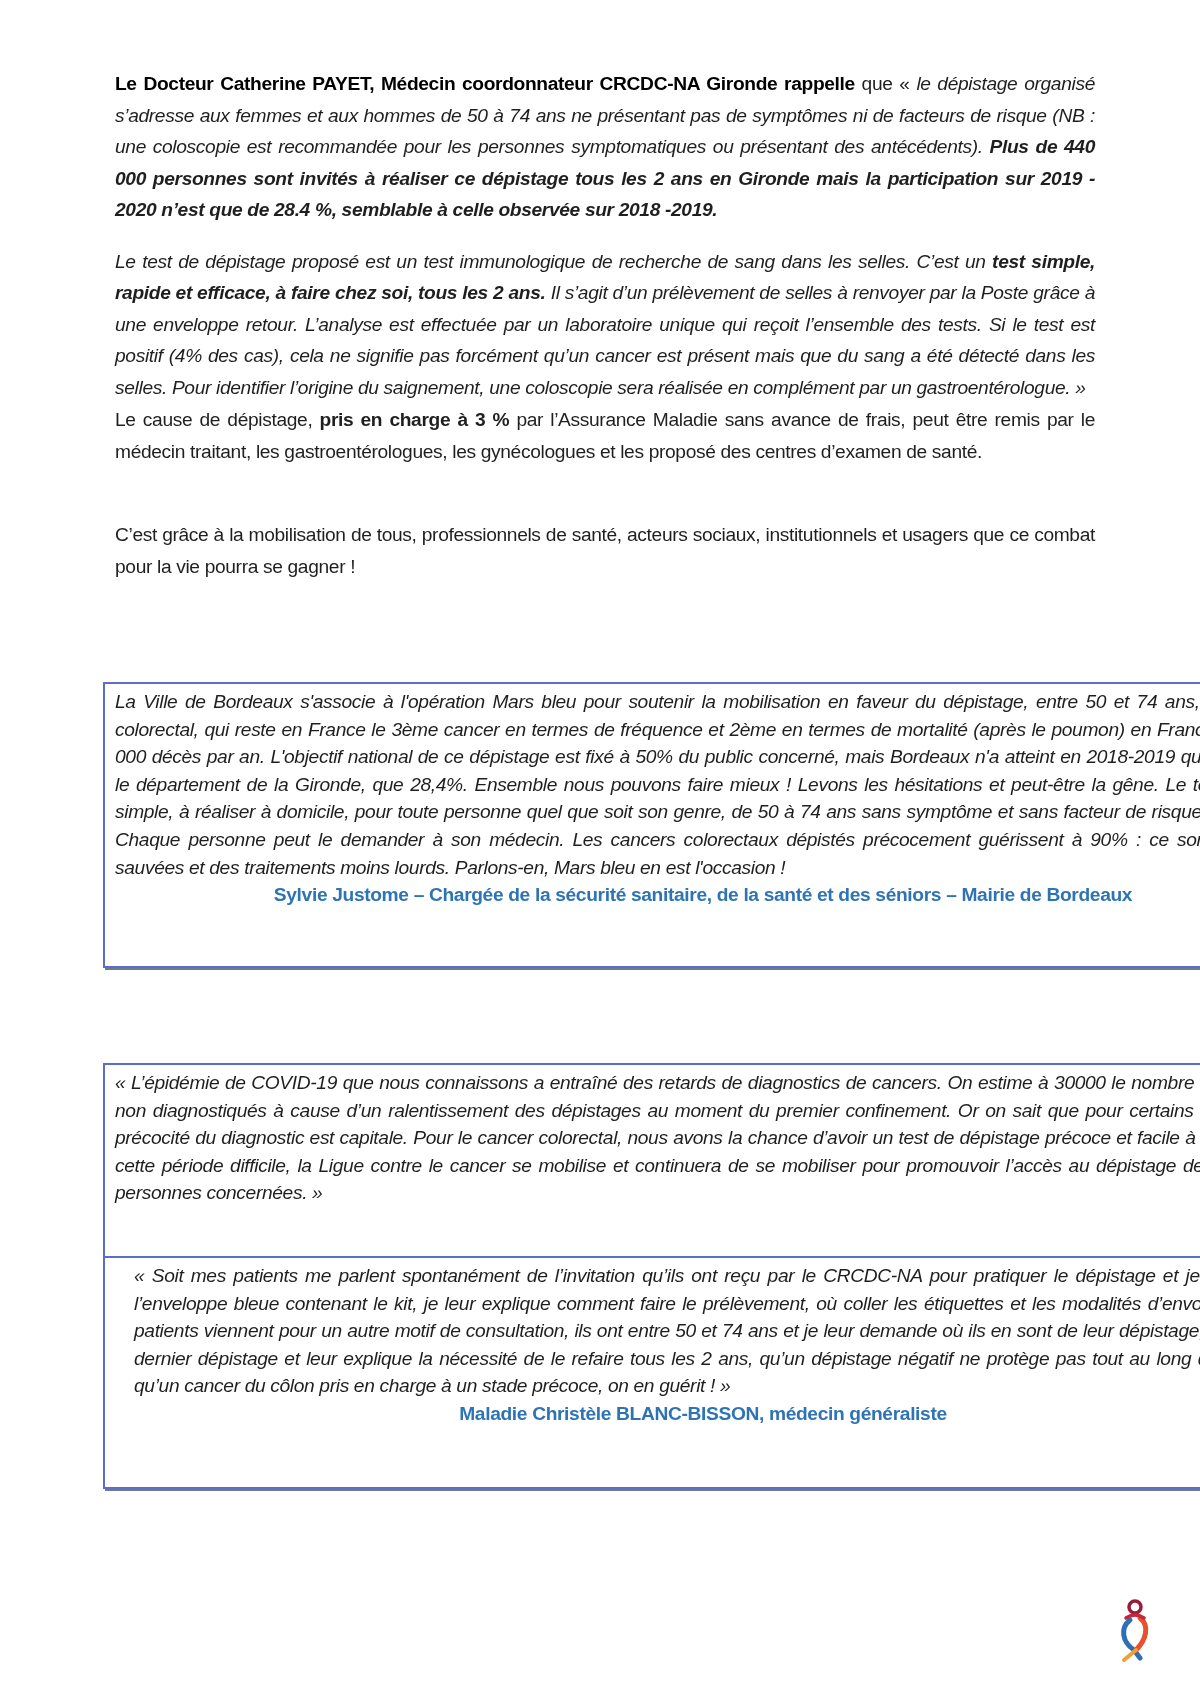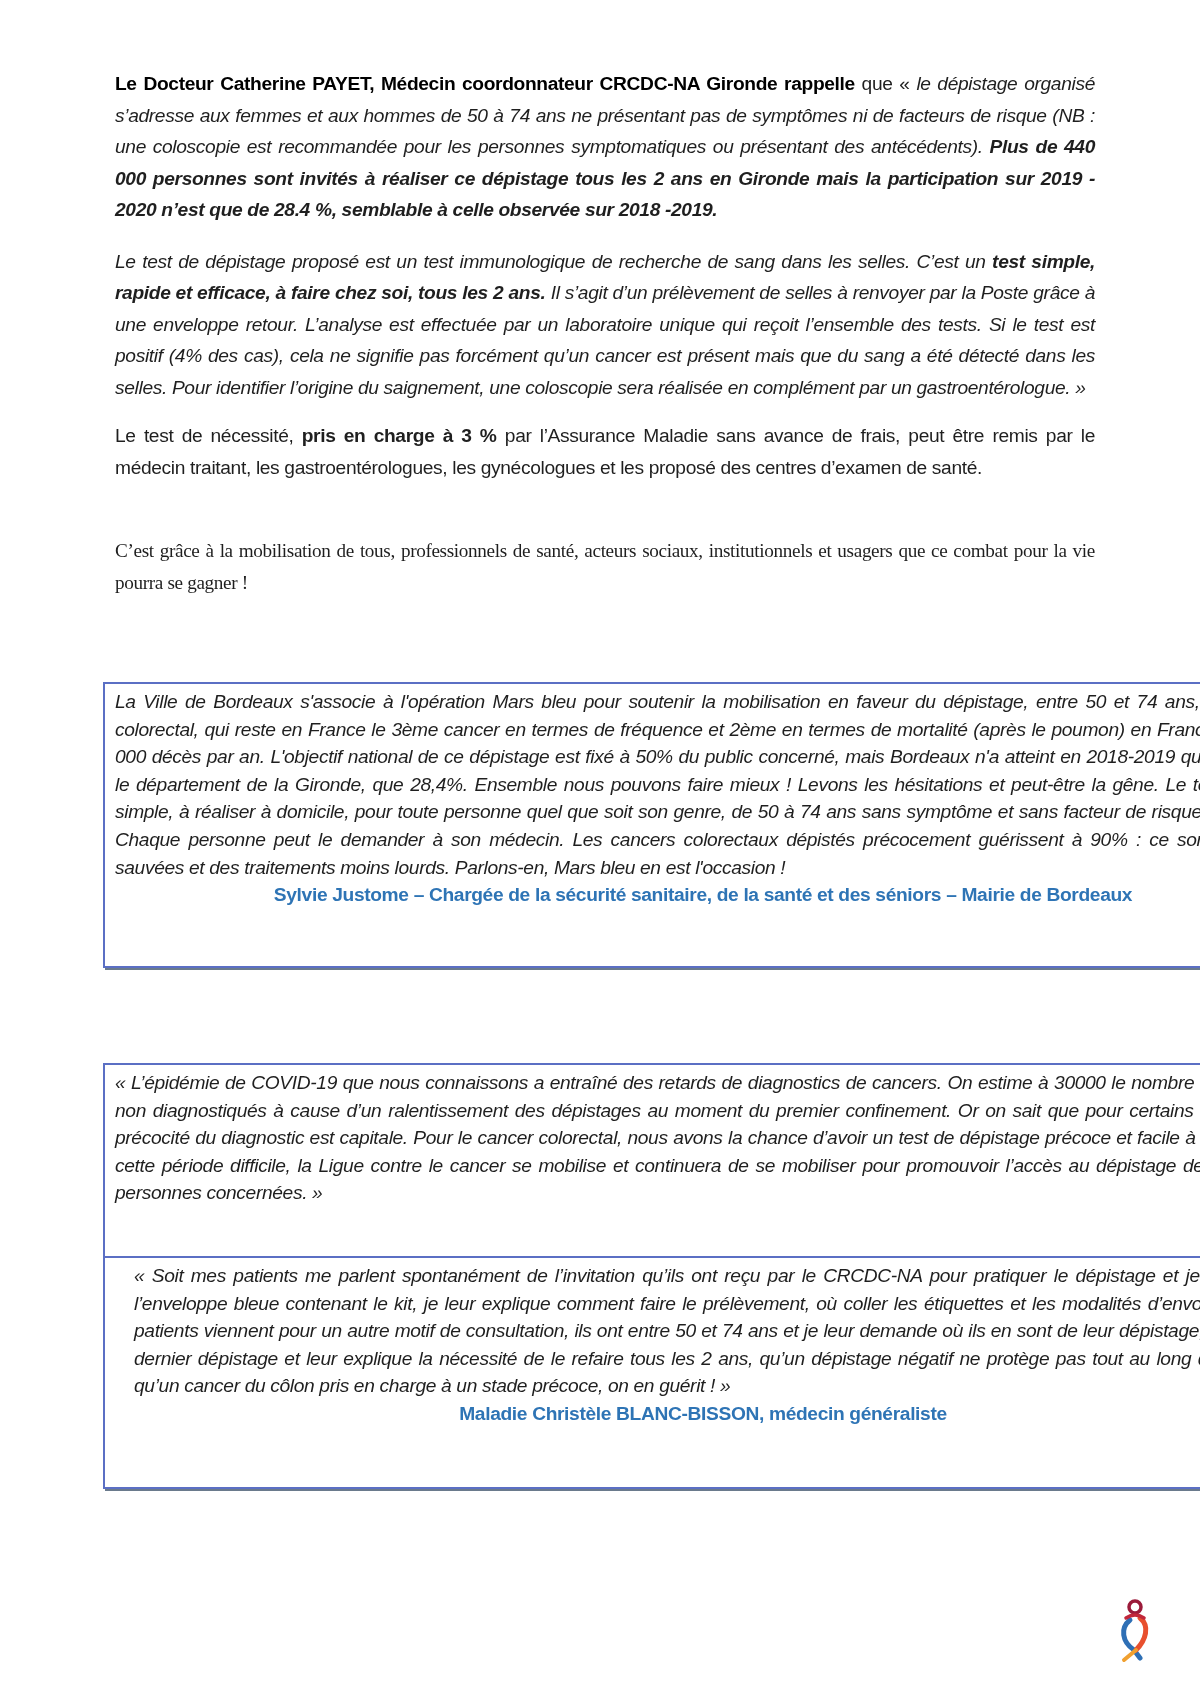--- a/index.html
+++ b/index.html
@@ -7,23 +7,23 @@
       width: 1200px; height: 1697px; position: relative; overflow: hidden;
       font-family: "Liberation Sans", sans-serif;
       color: #1f1f1f;
     }
     .page { position: absolute; left: 115px; top: 68px; width: 980px; }
     p { margin: 0; font-size: 19.2px; line-height: 31.5px; text-align: justify; letter-spacing: -0.35px; }
     .blue { color: #000000; font-weight: bold; }
     .it { font-style: italic; }
     .b { font-weight: bold; }
     .p1 { margin-bottom: 20px; }
-    .p2 { margin-bottom: 17px; }
+    .p2 { margin-bottom: 1px; }
     .p3 { margin-bottom: 52px; }
-    .p4 { margin-bottom: 21px; font-family: Liberation Serif, serif; }
+    .p4 { margin-bottom: 21px; }
     .quote-box {
       position: absolute;
       left: 103px; width: 1200px;
       border: 2px solid #5b6fc4;
       box-shadow: 2px 2px 0 #6a7a8c;
       background: #fff;
       padding: 4px 10px 6px 10px;
       box-sizing: border-box;
     }
     .quote-box p { font-size: 19.2px; line-height: 27.6px; }
@@ -38,21 +38,21 @@
 <body>
 
 <div class="page">
   <p class="p1">
     <span class="blue">Le Docteur Catherine PAYET, Médecin coordonnateur CRCDC-NA Gironde rappelle</span><span> que « </span><span class="it">le dépistage organisé s’adresse aux femmes et aux hommes de 50 à 74 ans ne présentant pas de symptômes ni de facteurs de risque (NB : une coloscopie est recommandée pour les personnes symptomatiques ou présentant des antécédents). </span><span class="it b">Plus de 440 000 personnes sont invités à réaliser ce dépistage tous les 2 ans en Gironde mais la participation sur 2019 - 2020 n’est que de 28.4 %, semblable à celle observée sur 2018 -2019.</span>
   </p>
   <p class="p2 it">
     <span> Le test de dépistage proposé est un test immunologique de recherche de sang dans les selles. C’est un </span><span class="b">test simple, rapide et efficace, à faire chez soi, tous les 2 ans.</span><span> Il s’agit d’un prélèvement de selles à renvoyer par la Poste grâce à une enveloppe retour. L’analyse est effectuée par un laboratoire unique qui reçoit l’ensemble des tests. Si le test est positif (4% des cas), cela ne signifie pas forcément qu’un cancer est présent mais que du sang a été détecté dans les selles. Pour identifier l’origine du saignement, une coloscopie sera réalisée en complément par un gastroentérologue. »</span>
   </p>
   <p class="p3">
-    <span>Le test de nécessité, </span><span class="b">pris en charge à 3 %</span><span> par l’Assurance Maladie sans avance de frais, peut être remis par le médecin traitant, les gastroentérologues, les gynécologues et les proposé des centres d’examen de santé.</span>
+    <span>Le cause de dépistage, </span><span class="b">pris en charge à 3 %</span><span> par l’Assurance Maladie sans avance de frais, peut être remis par le médecin traitant, les gastroentérologues, les gynécologues et les proposé des centres d’examen de santé.</span>
   </p>
   <p class="p4">C’est grâce à la mobilisation de tous, professionnels de santé, acteurs sociaux, institutionnels et usagers que ce combat pour la vie pourra se gagner !</p>
 </div>
 
 <div class="quote-box" id="box1">
   <p class="it q">La Ville de Bordeaux s'associe à l'opération Mars bleu pour soutenir la mobilisation en faveur du dépistage, entre 50 et 74 ans, du cancer colorectal, qui reste en France le 3ème cancer en termes de fréquence et 2ème en termes de mortalité (après le poumon) en France, avec 17 000 décès par an. L'objectif national de ce dépistage est fixé à 50% du public concerné, mais Bordeaux n'a atteint en 2018-2019 que 24,7% et le département de la Gironde, que 28,4%. Ensemble nous pouvons faire mieux ! Levons les hésitations et peut-être la gêne. Le test est tout simple, à réaliser à domicile, pour toute personne quel que soit son genre, de 50 à 74 ans sans symptôme et sans facteur de risque particulier. Chaque personne peut le demander à son médecin. Les cancers colorectaux dépistés précocement guérissent à 90% : ce sont des vies sauvées et des traitements moins lourds. Parlons-en, Mars bleu en est l'occasion !</p>
   <p class="sig">Sylvie Justome – Chargée de la sécurité sanitaire, de la santé et des séniors – Mairie de Bordeaux</p>
 </div>
 
 <div class="quote-box" id="box2">

